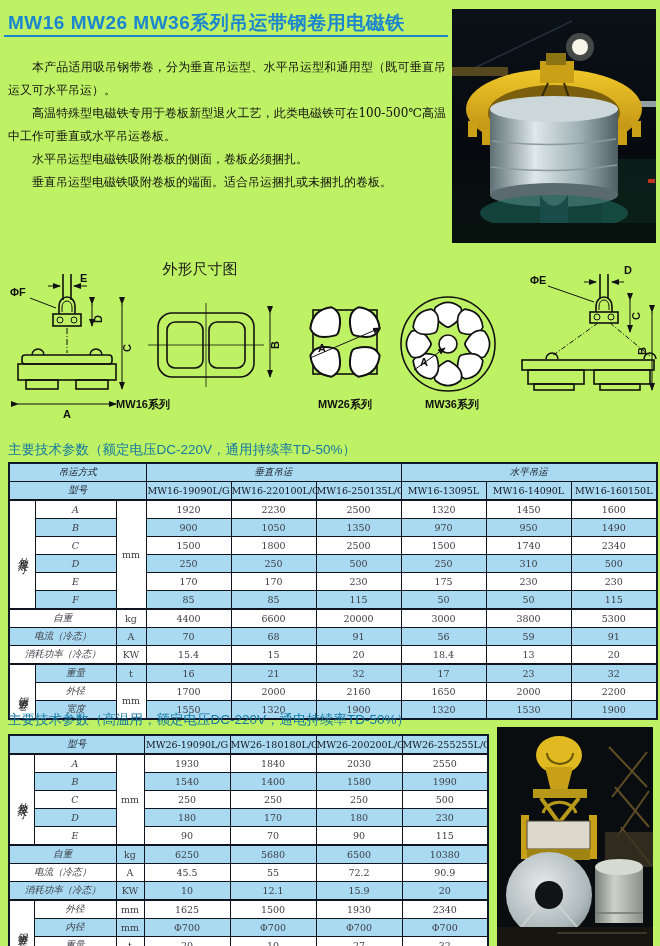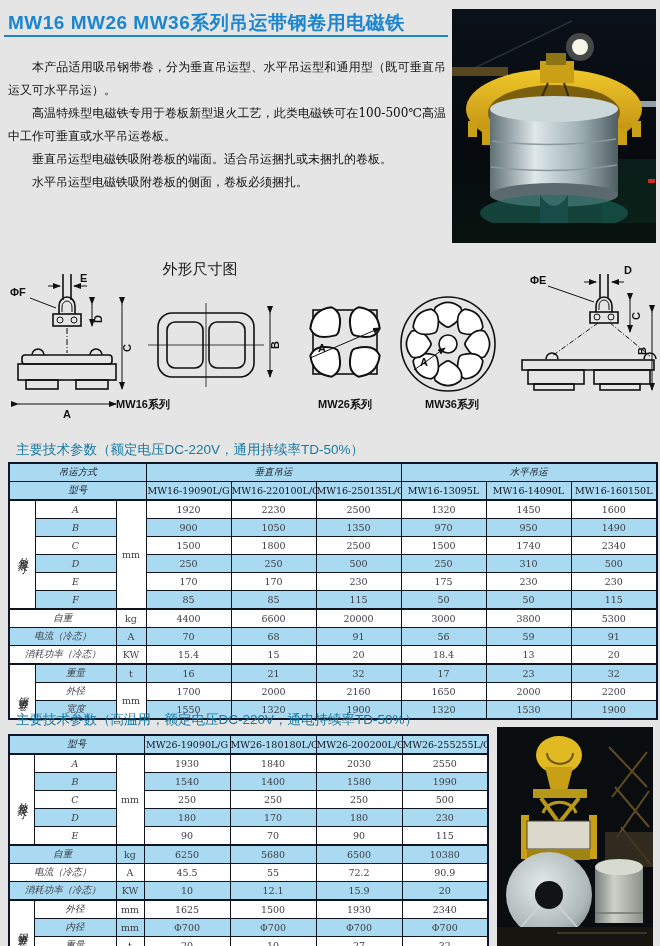--- a/index.html
+++ b/index.html
@@ -1,29 +1,29 @@
 <!DOCTYPE html>
 <html><head>
 <meta charset="utf-8">
 <style>
   html,body{margin:0;padding:0;background:#fff;}
-  .page{position:relative;width:660px;height:946px;background:#e5e5e5;overflow:hidden;
+  .page{position:relative;width:660px;height:946px;background:#bef264;overflow:hidden;
         font-family:"DejaVu Serif","Liberation Serif",serif;color:#1a1a1a;}
   .doc-title{position:absolute;left:8px;top:10px;width:440px;
         font-family:"Liberation Sans","DejaVu Sans",sans-serif;
         font-weight:bold;font-size:19px;color:#1b86cf;letter-spacing:0.5px;white-space:nowrap;}
   .title-rule{position:absolute;left:4px;top:35px;width:444px;border-top:2px solid #1b86cf;}
   .intro{position:absolute;left:8px;top:56px;width:438px;font-size:12px;line-height:23px;
         text-align:justify;color:#111;}
   .intro p{margin:0;text-indent:2em;}
   .photo{position:absolute;overflow:hidden;background:#05080b;}
   .photo-top{left:452px;top:9px;width:204px;height:234px;}
   .photo-bottom{left:497px;top:727px;width:156px;height:219px;}
   .diagrams{position:absolute;left:0;top:256px;width:660px;height:186px;}
-  .sec-title{position:absolute;left:16px;font-family:"Liberation Sans","DejaVu Sans",sans-serif;
+  .sec-title{position:absolute;left:8px;font-family:"Liberation Sans","DejaVu Sans",sans-serif;
         font-size:13.5px;color:#1779a2;white-space:nowrap;}
   .t1title{top:441px;}
   .t2title{top:711px;}
   table.t{position:absolute;border-collapse:collapse;table-layout:fixed;
         border:2px solid #0f172a;background:#fff;}
   #t1{left:8px;top:462px;width:648px;}
   #t2{left:8px;top:734px;width:479px;}
   table.t td{border:1px solid #10141f;text-align:center;vertical-align:middle;padding:0;
         overflow:hidden;white-space:nowrap;height:17px;font-size:9.5px;color:#3d3d44;}
   tr.hdr td{background:#a9daf2;color:#14141e;font-size:9.5px;}
@@ -45,22 +45,22 @@
 <body>
 
 <div class="page">
 
   <div class="doc-title">MW16  MW26  MW36系列吊运带钢卷用电磁铁</div>
   <div class="title-rule"></div>
 
   <div class="intro">
     <p>本产品适用吸吊钢带卷，分为垂直吊运型、水平吊运型和通用型（既可垂直吊运又可水平吊运）。</p>
     <p>高温特殊型电磁铁专用于卷板新型退火工艺，此类电磁铁可在100-500℃高温中工作可垂直或水平吊运卷板。</p>
+    <p>水平吊运型电磁铁吸附卷板的侧面，卷板必须捆扎。</p>
     <p>垂直吊运型电磁铁吸附卷板的端面。适合吊运捆扎或未捆扎的卷板。</p>
-    <p>水平吊运型电磁铁吸附卷板的侧面，卷板必须捆扎。</p>
   </div>
 
   <div class="photo photo-top">
     <svg width="204" height="234" viewBox="0 0 204 234">
       <defs>
         <linearGradient id="pbg1" x1="0" y1="0" x2="0" y2="1">
           <stop offset="0" stop-color="#0b1118"></stop>
             <stop offset="0.6" stop-color="#060a0e"></stop>
             <stop offset="1" stop-color="#0a1410"></stop>
         </linearGradient>

